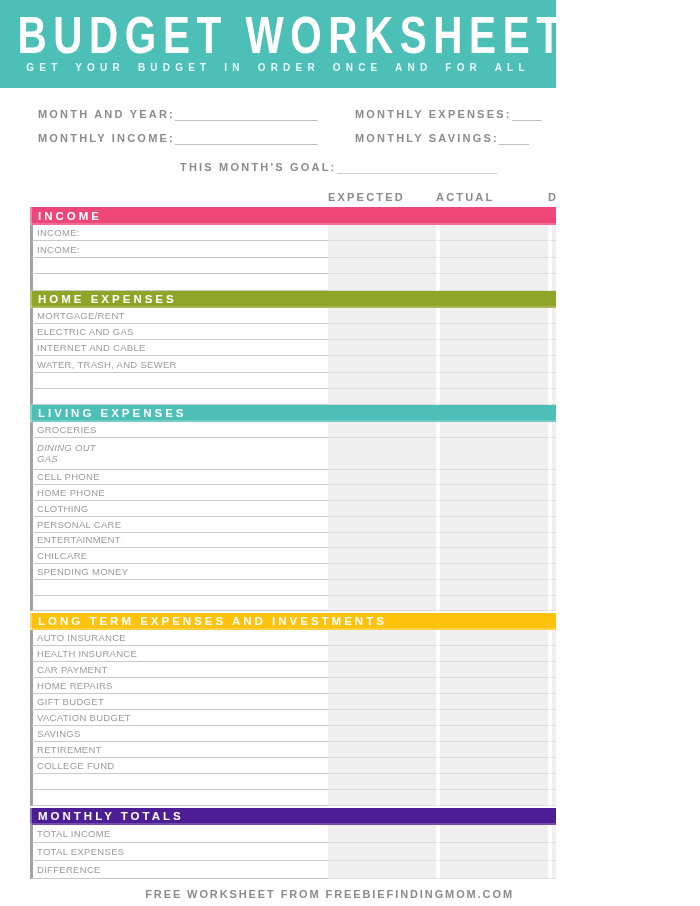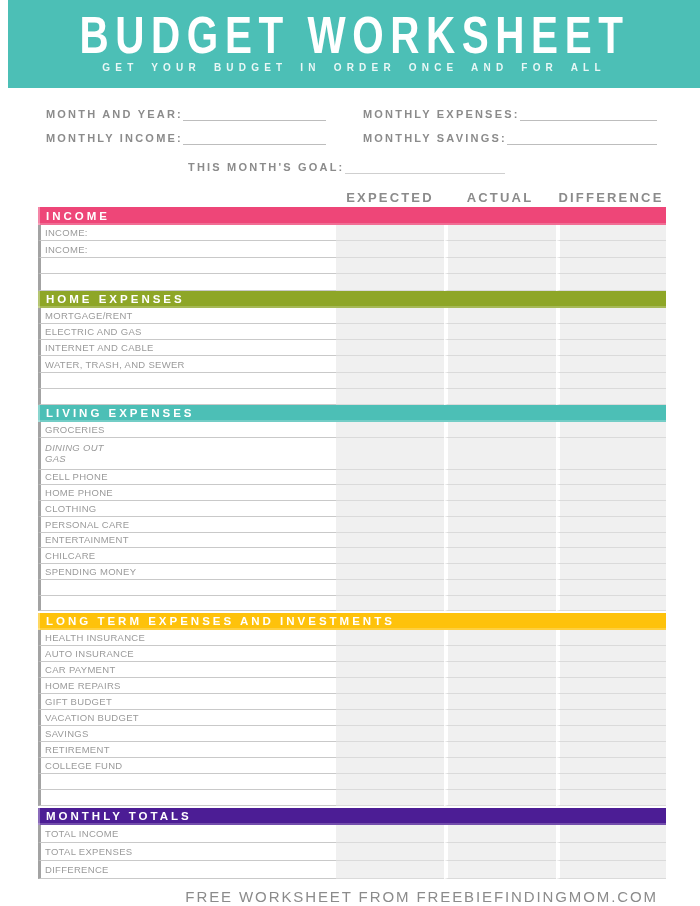--- a/index.html
+++ b/index.html
@@ -1,19 +1,19 @@
 <!DOCTYPE html>
 <html><head>
 <meta charset="utf-8">
 <style>
   * { margin:0; padding:0; box-sizing:border-box; }
   html,body { background:#ffffff; }
   .page {
-    width:700px; height:906px; background:#ffffff; overflow:hidden;
-    font-family:"Liberation Sans", sans-serif; position:relative;padding-left:8px;
+    width:556px; height:906px; background:#ffffff; overflow:hidden;
+    font-family:"Liberation Sans", sans-serif; position:relative;
   }
 
   
   .banner { height:88px; text-align:center; overflow:hidden; }
   .banner-title {
     display:inline-block; color:#ffffff; font-weight:bold;
     font-size:43px; letter-spacing:7px; line-height:46px;
     transform:scale(0.94,1.22); transform-origin:center top;
     margin-top:7px; white-space:nowrap;
   }
@@ -34,21 +34,21 @@
   }
   .f-line { flex:1; border-bottom:1px solid #bdbdbd; height:12px; min-width:30px; }
   .goal-row { display:flex; align-items:flex-end; margin:16px 0 0 142px; }
   .goal-row .f-line { flex:0 0 160px; border-bottom-color:#cfcfcf; }
 
   
   .worksheet { margin:14px 0 0 30px; width:628px; }
   .grid-row { display:grid; grid-template-columns:298px 108px 112px 110px; }
   .col-headers { height:19px; align-items:center; }
   .col-h {
-    text-align:center; font-size:13px; font-weight:bold;
+    text-align:left; font-size:11px; font-weight:bold;
     letter-spacing:2.2px; color:#8b8b8b; line-height:13px;
   }
 
   .section-bar {
     height:17px; line-height:17px; padding-left:8px; color:#ffffff;
     font-weight:bold; font-size:11.5px; letter-spacing:3px; white-space:nowrap;
     box-shadow:inset 2px 0 0 rgba(255,255,255,0.35), inset 0 -2px 0 rgba(255,255,255,0.22);
   }
   .sec-0 .section-bar { height:18px; line-height:18px; }
   .sec-3, .sec-4 { margin-top:2px; }
@@ -68,21 +68,21 @@
   .label-line {
     font-size:9.5px; color:#9a9a9a; letter-spacing:0.3px;
     line-height:11px; white-space:nowrap;
   }
   .value-cell { background:#f0f0f0; border-bottom:1px solid #dadada; }
   .value-cell.c2, .value-cell.c3 { border-left:4px solid #ffffff; }
 
   
   .page-footer {
     margin:9px 42px 0 0; text-align:right;
-    font-size:15px; font-weight:normal; letter-spacing:1.9px; color:#8b8b8b;
+    font-size:11px; font-weight:bold; letter-spacing:1.9px; color:#8b8b8b;
     white-space:nowrap;
   }
 </style>
 </head>
 <body>
 
 <div class="page">
 
   <header class="banner" style="background: rgb(76, 191, 182);">
     <div class="banner-title">BUDGET WORKSHEET</div>
@@ -287,29 +287,29 @@
             <div class="label-cell"></div>
             <div class="value-cell c1"></div>
             <div class="value-cell c2"></div>
             <div class="value-cell c3"></div>
           </div>
         </section>
         <section class="budget-section sec-3">
           <div class="section-bar" style="background: rgb(254, 194, 11);">LONG TERM EXPENSES AND INVESTMENTS</div>
           <div class="grid-row t-row">
             <div class="label-cell">
+              <div class="label-line">AUTO INSURANCE</div>
+            </div>
+            <div class="value-cell c1"></div>
+            <div class="value-cell c2"></div>
+            <div class="value-cell c3"></div>
+          </div>
+          <div class="grid-row t-row">
+            <div class="label-cell">
               <div class="label-line">HEALTH INSURANCE</div>
-            </div>
-            <div class="value-cell c1"></div>
-            <div class="value-cell c2"></div>
-            <div class="value-cell c3"></div>
-          </div>
-          <div class="grid-row t-row">
-            <div class="label-cell">
-              <div class="label-line">AUTO INSURANCE</div>
             </div>
             <div class="value-cell c1"></div>
             <div class="value-cell c2"></div>
             <div class="value-cell c3"></div>
           </div>
           <div class="grid-row t-row">
             <div class="label-cell">
               <div class="label-line">CAR PAYMENT</div>
             </div>
             <div class="value-cell c1"></div>

